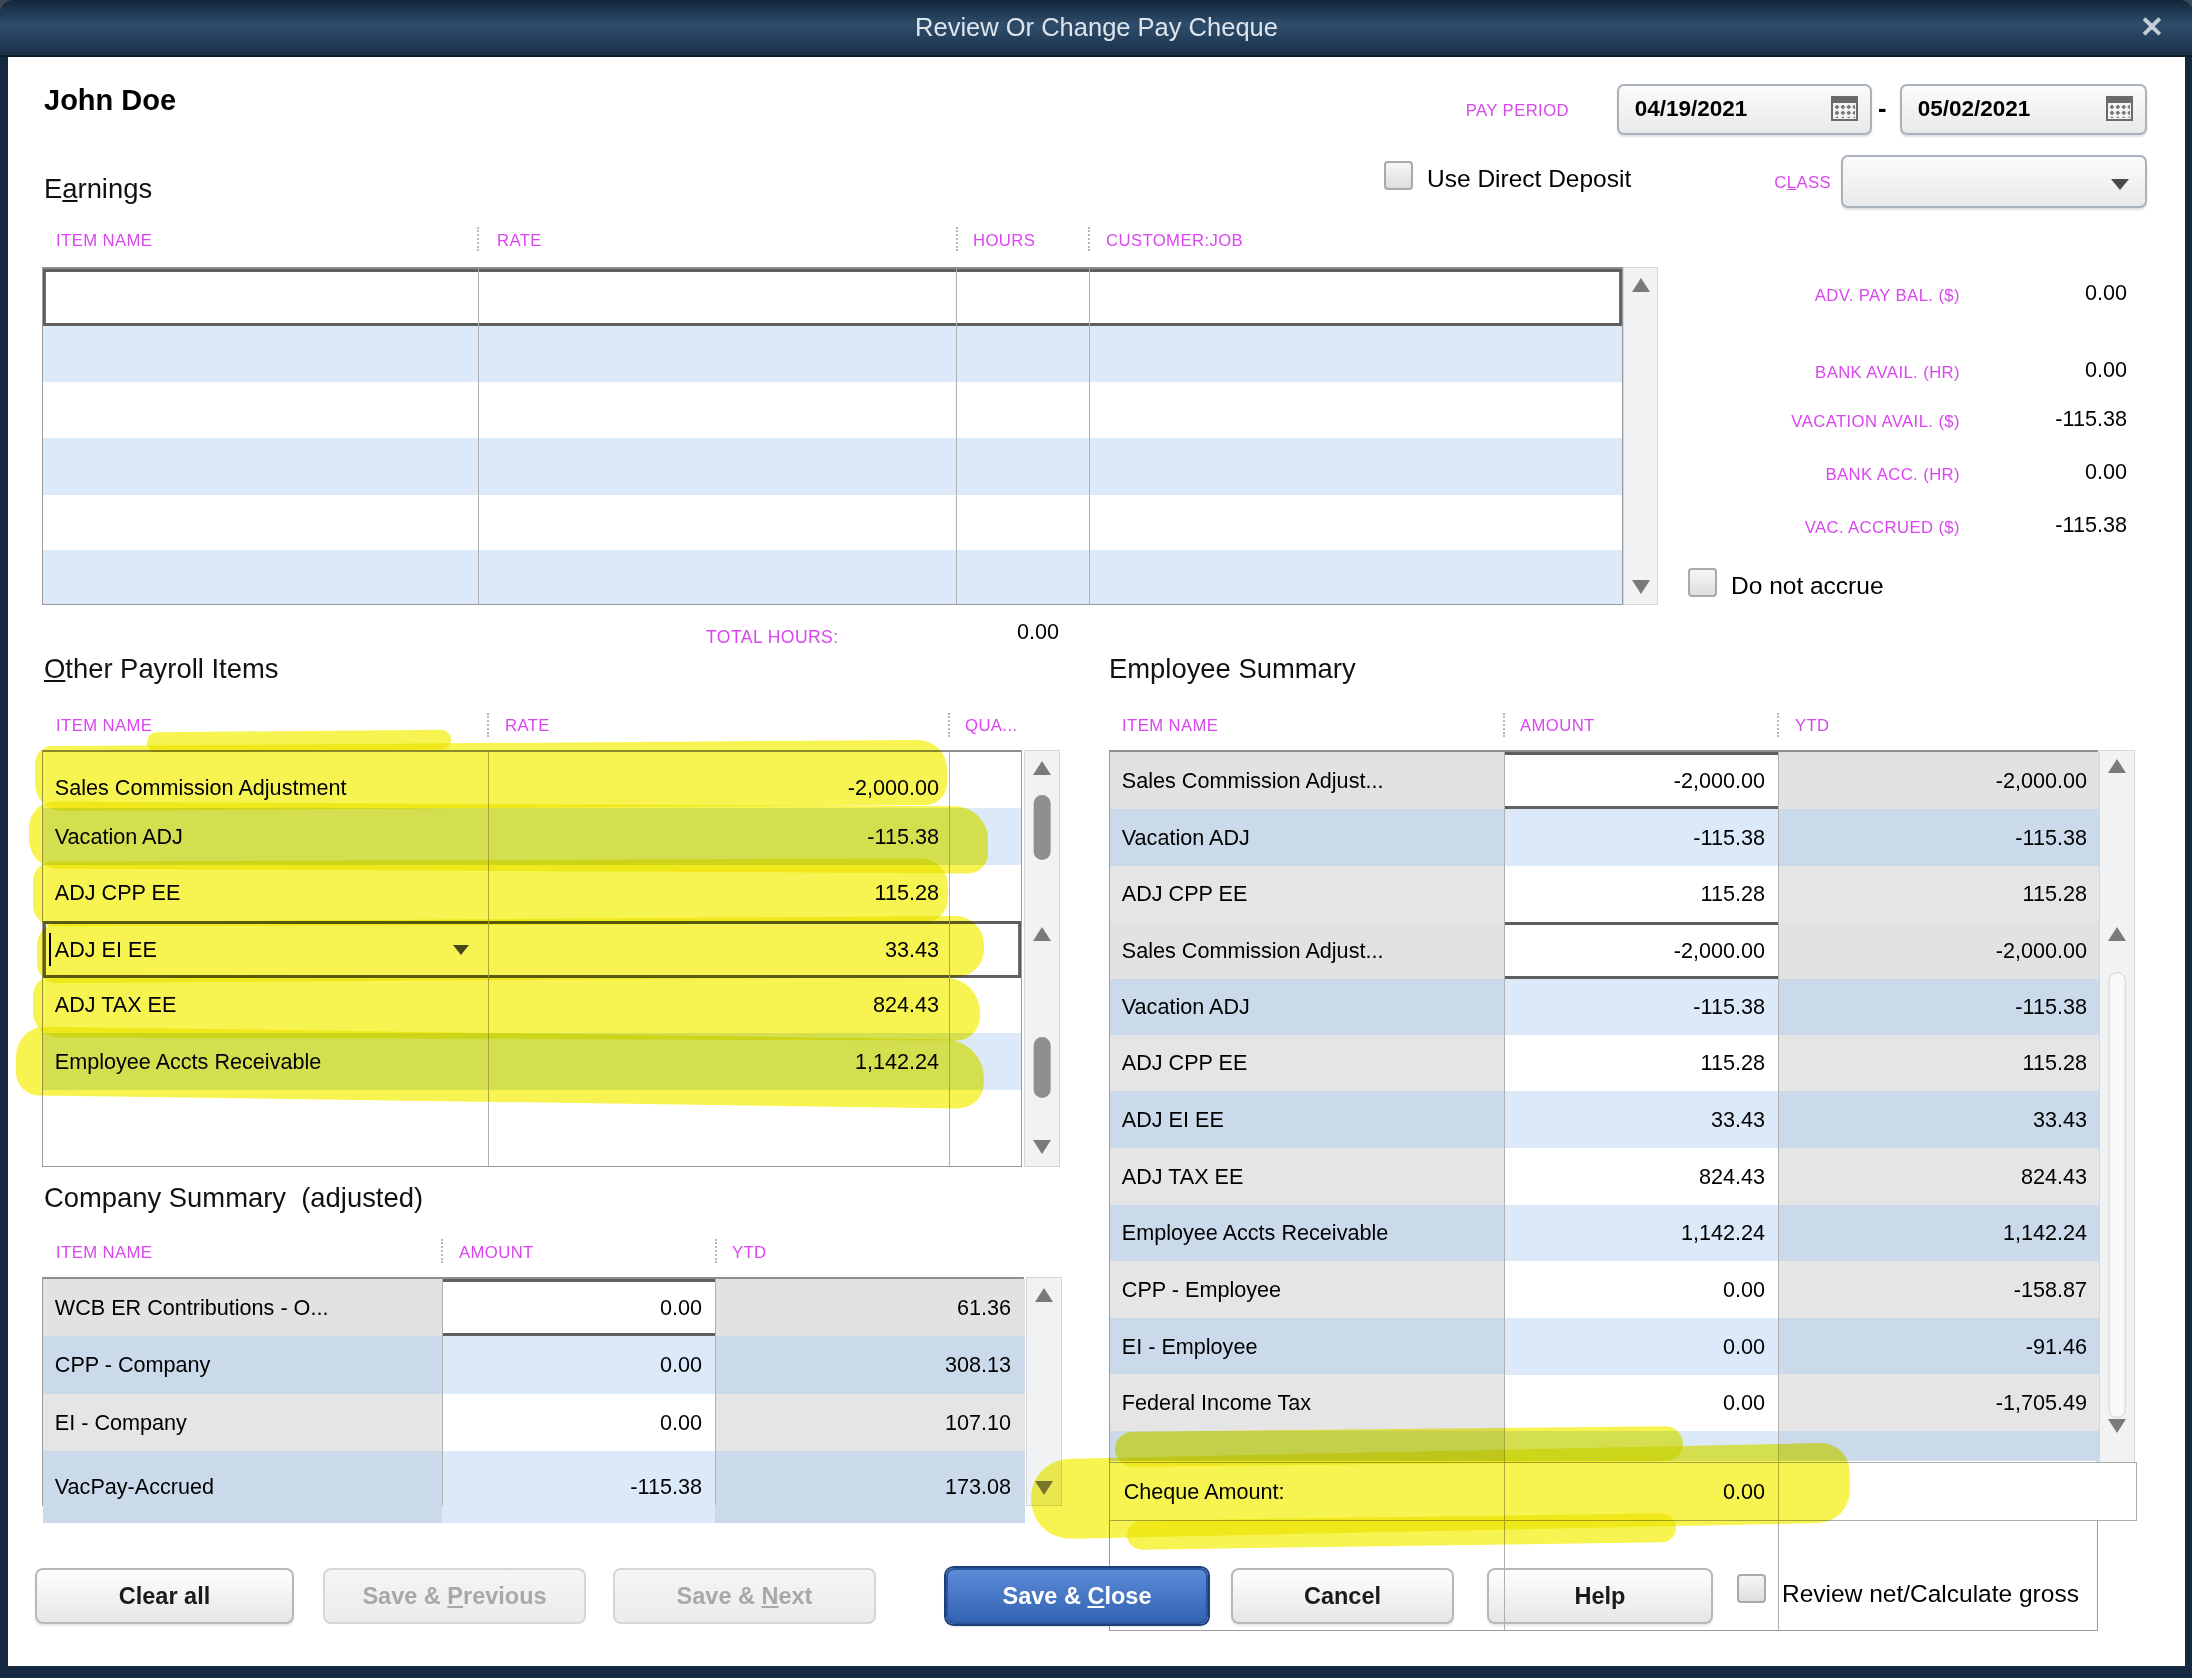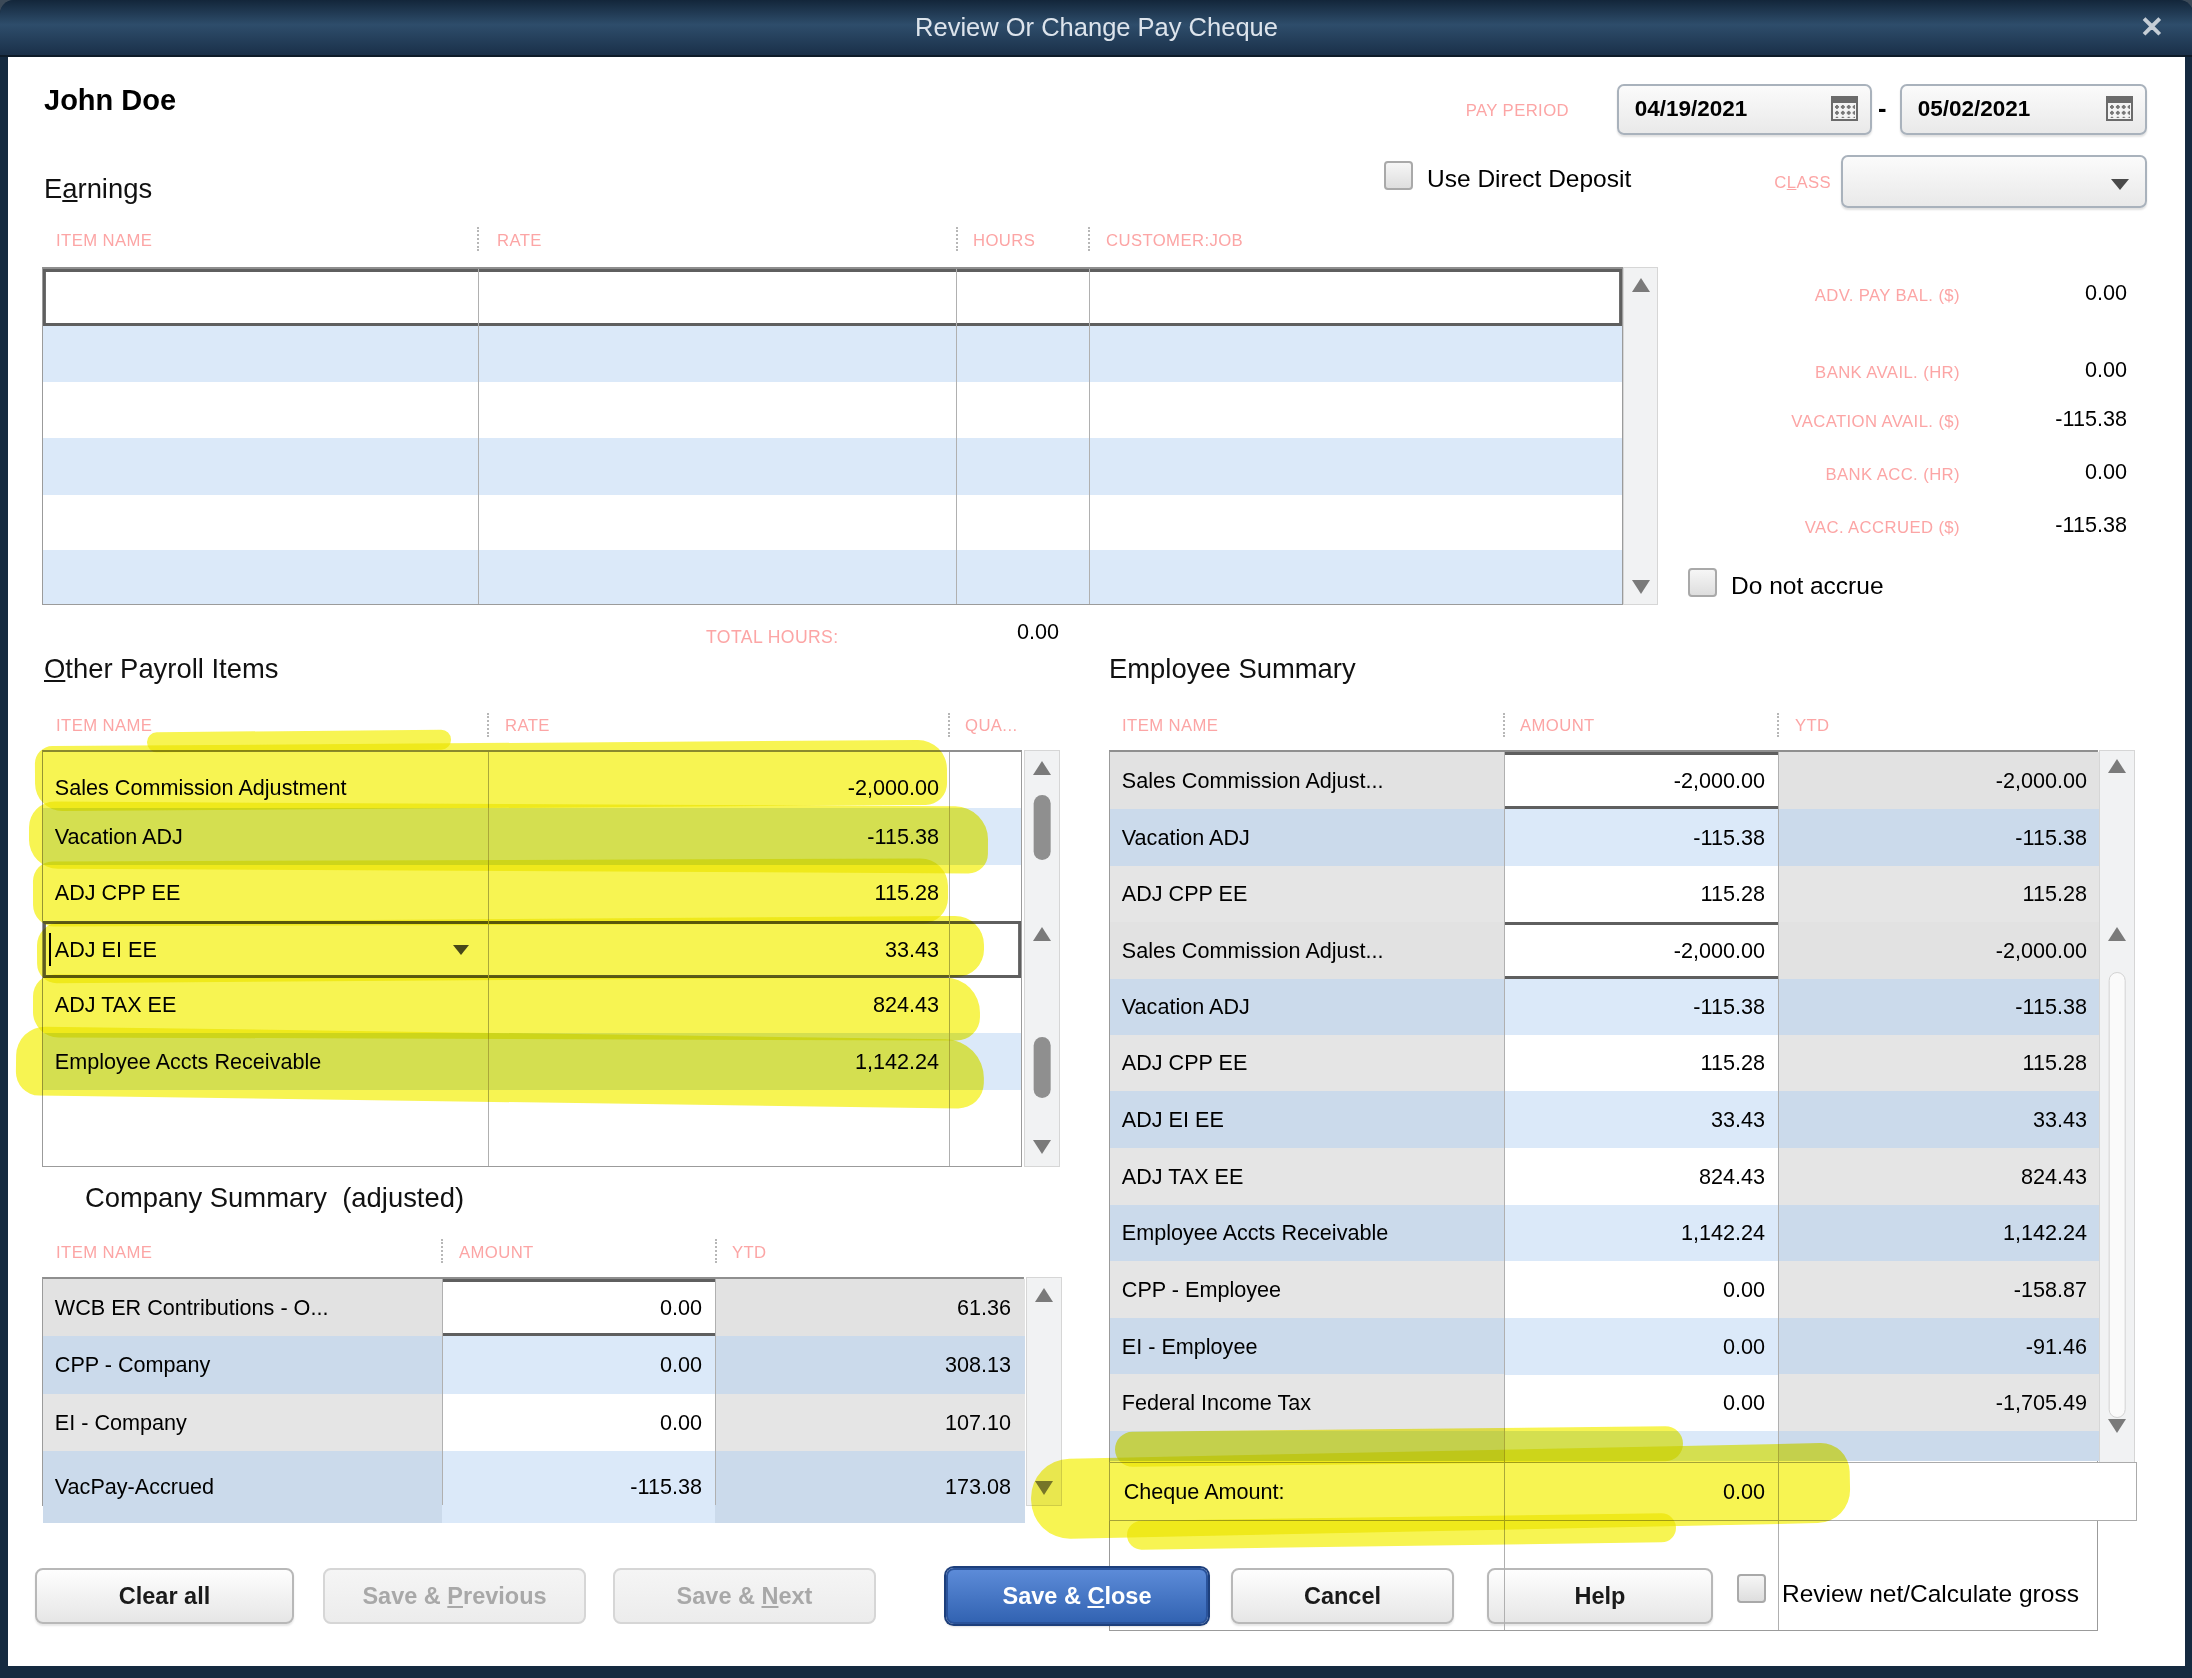--- a/index.html
+++ b/index.html
@@ -10,24 +10,24 @@
   
   .titlebar{position:absolute;left:0;top:0;width:100%;height:57px;
     background:linear-gradient(180deg,#13263a 0%,#2e4d6b 45%,#1a3049 100%);
     border-radius:13.7px 13.7px 0 0;border-bottom:2px solid #0d1b29;}
   .title-text{position:absolute;left:50%;top:12.7px;transform:translateX(-50%);
     color:#dde4ec;font-size:25.5px;}
   .close-x{position:absolute;right:29px;top:9.8px;color:#c6ced6;font-size:29px;font-weight:700;cursor:pointer;}
   
   .h1{font-size:29px;font-weight:700;color:#000;}
   .h2{font-size:27.4px;color:#111;}
-  .glabel{font-size:16.7px;color:#fca5a5;letter-spacing:0.4px;}
+  .glabel{font-size:16.7px;color:#d946ef;letter-spacing:0.4px;}
   .val{font-size:21.6px;color:#000;}
   u{text-decoration:underline;}
-  .pre{white-space:pre;margin-left:41px;}
+  .pre{white-space:pre;}
   
   .field{position:absolute;background:linear-gradient(180deg,#fbfbfb,#e9e9e9);
     border:2px solid #a9b2bc;border-radius:6.9px;box-shadow:0 2px 2px rgba(0,0,0,.12);}
   .field .ftext{position:absolute;left:15.7px;top:9.8px;font-size:22.5px;font-weight:700;color:#000;}
   .cal{position:absolute;right:11.8px;top:9.8px;width:27.4px;height:25.5px;border:2px solid #6b6b6b;border-top:7.8px solid #6b6b6b;background:#f4f4f4;}
   .cal .grid{position:absolute;inset:1px;background-image:radial-gradient(#777 1.6px,transparent 1.7px);background-size:5.9px 5.9px;}
   .checkbox{position:absolute;width:29px;height:29px;border:2px solid #a9a9a9;border-radius:3.9px;
     background:linear-gradient(180deg,#f6f6f6,#dedede);}
   .dd-arrow{position:absolute;width:0;height:0;border-left:9.8px solid transparent;border-right:9.8px solid transparent;border-top:11.8px solid #4a4a4a;}
   

